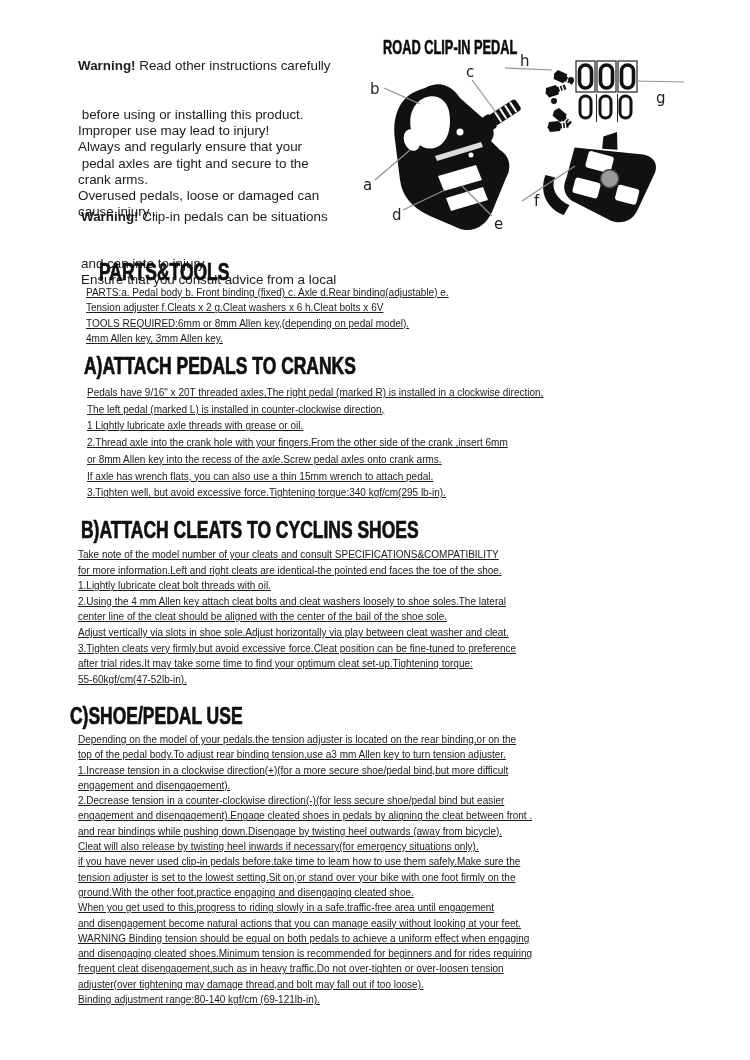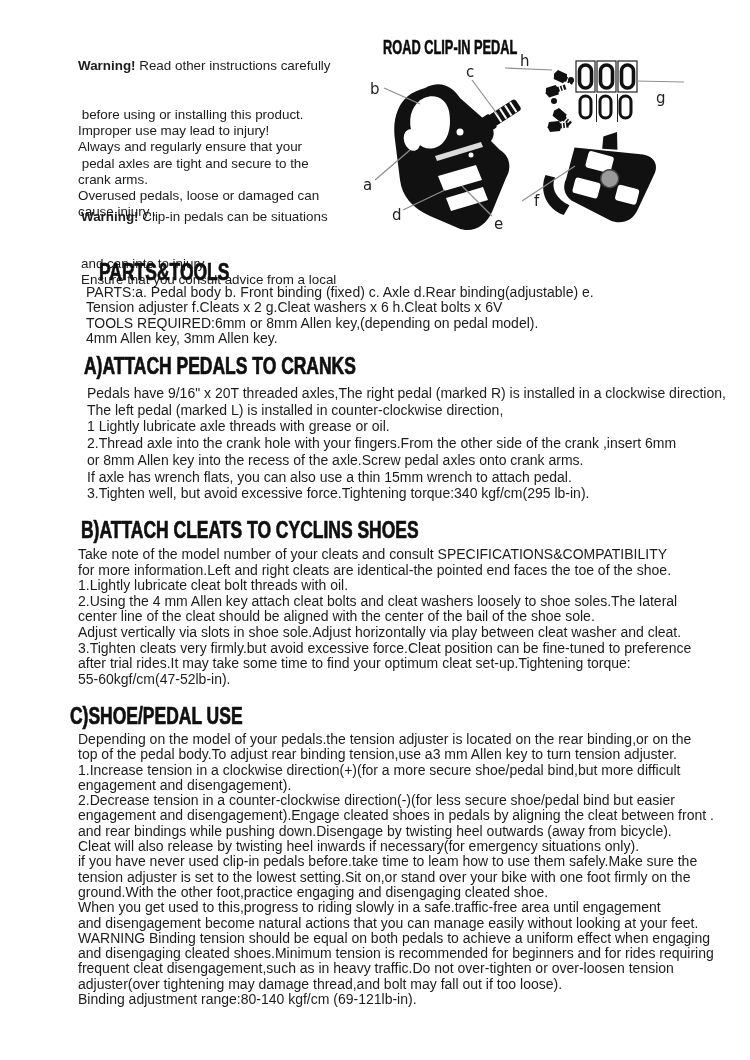--- a/index.html
+++ b/index.html
@@ -4,21 +4,21 @@
 <style>
   html,body { margin:0; padding:0; background:#fff; }
   .page {
     position:relative; width:750px; height:1060px; background:#ffffff;
     font-family:"Liberation Sans", sans-serif; color:#1c1c1c; overflow:hidden;
   }
   .abs { position:absolute; }
   .tline { white-space:pre; }
   .warning { font-size:13.4px; line-height:16.2px; white-space:pre; }
   .warning b { font-weight:bold; }
-  .body-block { font-size:14px; white-space:pre; }
+  .body-block { font-size:10px; white-space:pre;text-decoration:underline; }
   .lh15 { line-height:15.3px; }
   .lh155 { line-height:15.6px; }
   .lh167 { line-height:16.7px; }
   .h-big {
     font-weight:bold; font-size:23px; line-height:22px; color:#101010;
     -webkit-text-stroke:0.7px #101010; letter-spacing:0px;
   }
   .h-big .hx { display:inline-block; transform:scaleX(0.76); transform-origin:0 50%; white-space:pre; }
   .fig-title {
     font-weight:bold; font-size:20px; line-height:20px; color:#0d0d0d;

